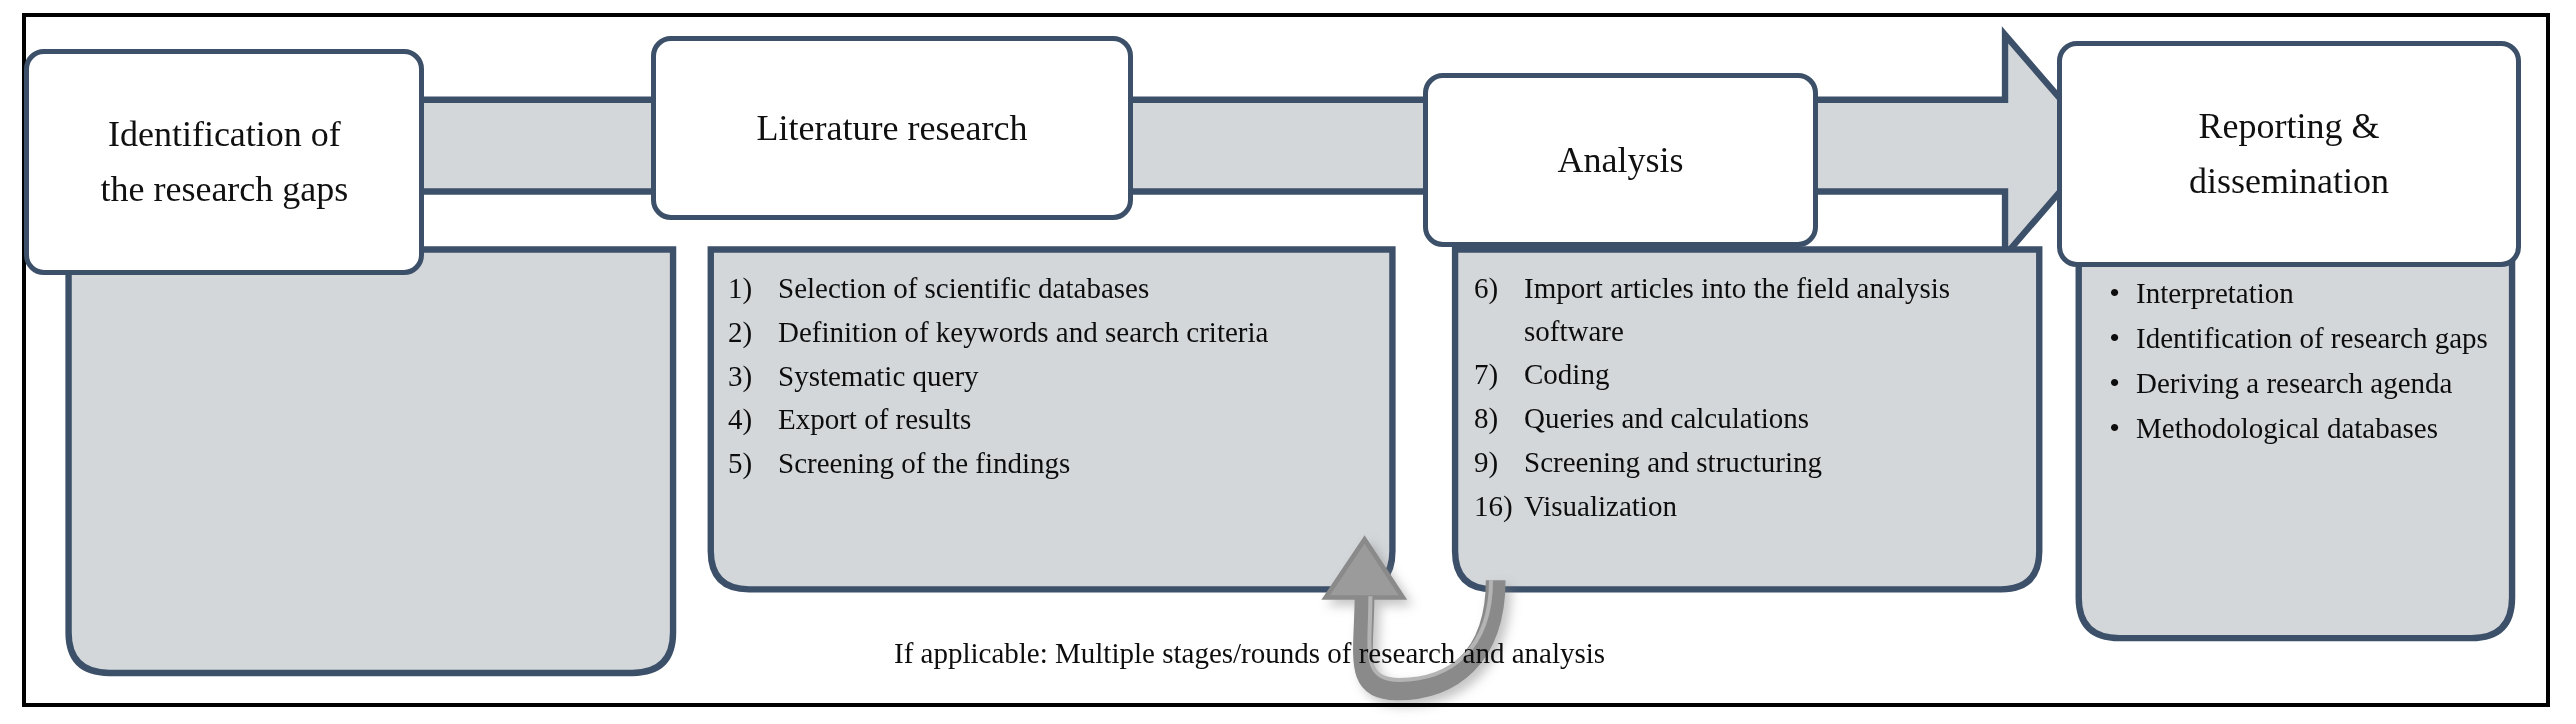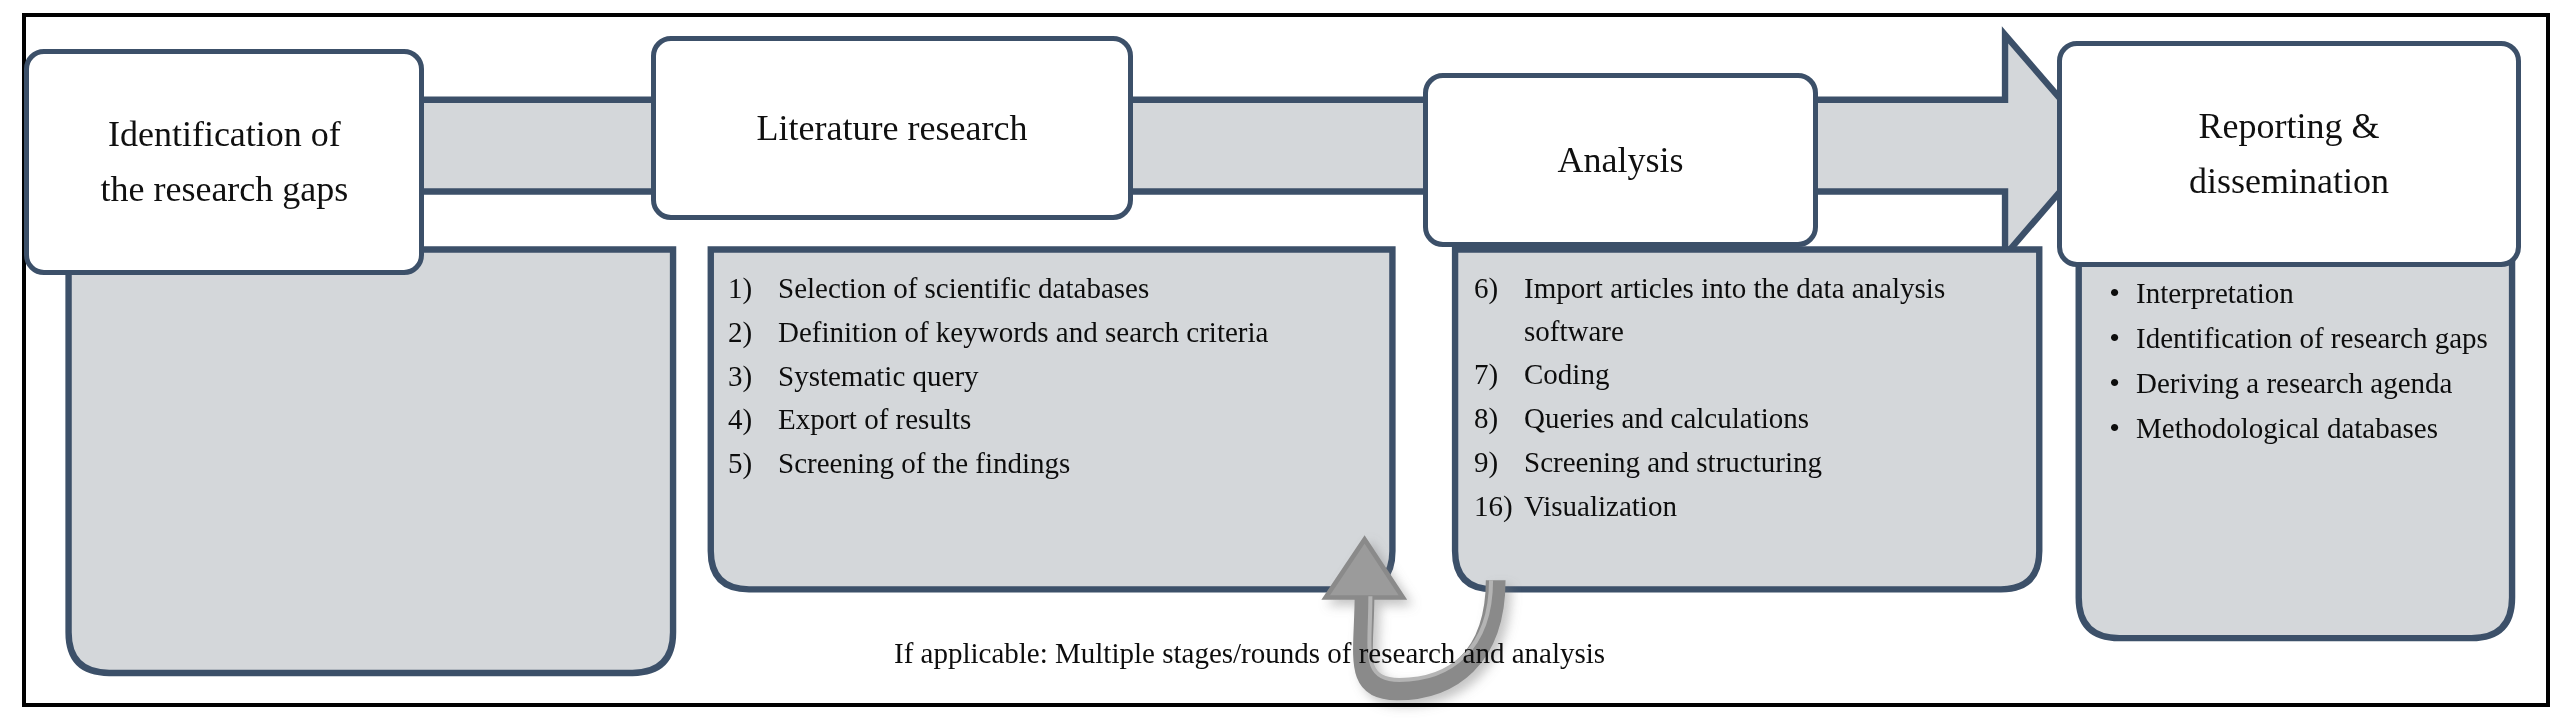--- a/index.html
+++ b/index.html
@@ -98,21 +98,21 @@
       <li><span class="mk">1)</span><span>Selection of scientific databases</span></li>
       <li><span class="mk">2)</span><span>Definition of keywords and search criteria</span></li>
       <li><span class="mk">3)</span><span>Systematic query</span></li>
       <li><span class="mk">4)</span><span>Export of results</span></li>
       <li><span class="mk">5)</span><span>Screening of the findings</span></li>
     </ol>
   </div>
 
   <div class="listwrap fs-body" style="left:1474px;top:267px;width:557px;">
     <ol class="num">
-      <li><span class="mk">6)</span><span>Import articles into the data analysis software</span></li>
+      <li><span class="mk">6)</span><span>Import articles into the field analysis software</span></li>
       <li><span class="mk">7)</span><span>Coding</span></li>
       <li><span class="mk">8)</span><span>Queries and calculations</span></li>
       <li><span class="mk">9)</span><span>Screening and structuring</span></li>
       <li><span class="mk">16)</span><span>Visualization</span></li>
     </ol>
   </div>
 
   <div class="listwrap fs-body" style="left:2100px;top:272px;width:429px;">
     <ul class="bul">
       <li>Interpretation</li>

